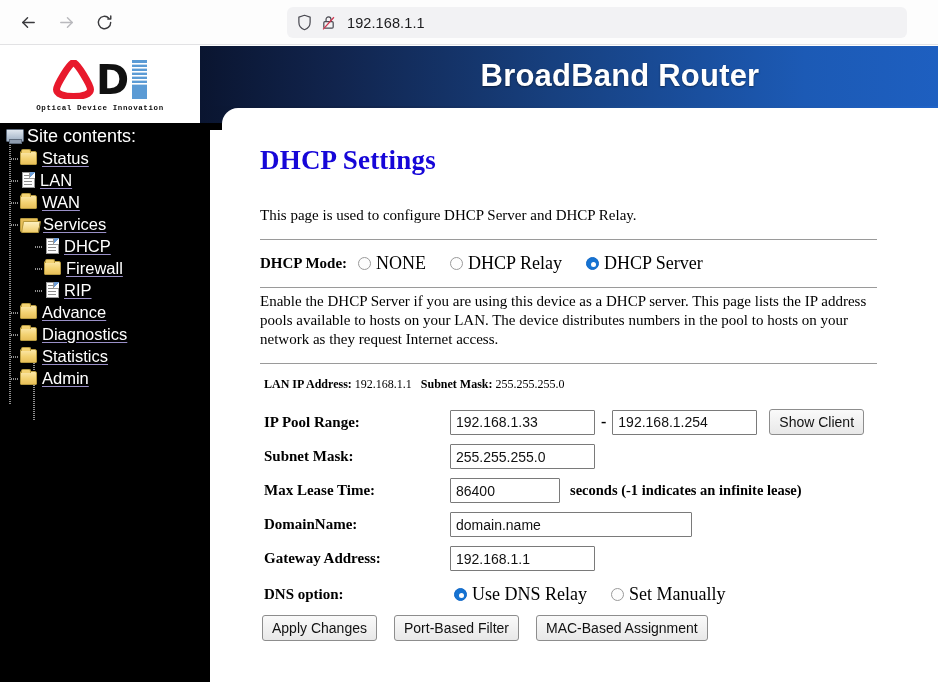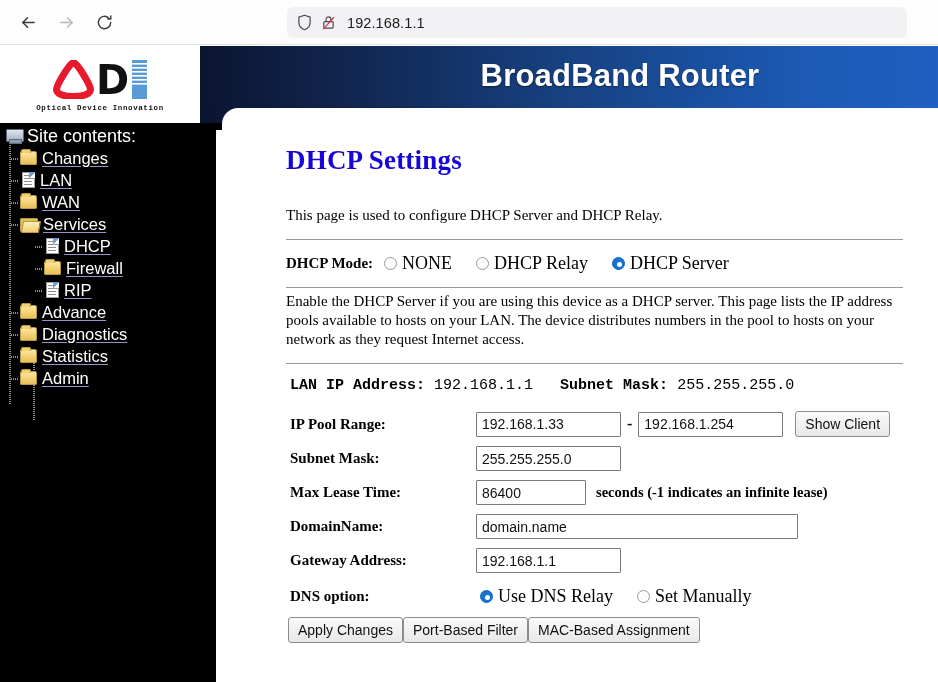--- a/index.html
+++ b/index.html
@@ -203,25 +203,24 @@
     border: 1px solid #5e6b7c; border-radius: 1px;
   }
   .ico-computer::after {
     content: ""; position: absolute; left: 4px; bottom: 0;
     width: 11px; height: 3px;
     background: #8e9cae; border: 1px solid #5e6b7c;
   }
 
   
   .content {
-    position: absolute; left: 216px; top: 84px;
+    position: absolute; left: 210px; top: 84px;
     width: 716px; height: 552px;
     background: #ffffff;
     overflow: hidden;
-    padding-left: 20px;
   }
   .inner { padding: 15px 26px 0 50px; }
 
   h1.title {
     font-family: "Liberation Serif", serif;
     font-weight: bold; font-size: 27px; color: #1606d8;
     margin: 0 0 30px 0; letter-spacing: .2px;
   }
   .para {
     font-family: "Liberation Serif", serif;
@@ -247,57 +246,57 @@
   .radio.checked {
     background: #1673d2; border-color: #1068c8;
   }
   .radio.checked::after {
     content: ""; position: absolute; left: 4px; top: 4px;
     width: 5px; height: 5px; border-radius: 50%; background: #ffffff;
   }
   .radio-txt { font-family: "Liberation Serif", serif; font-size: 18px; color: #000; }
 
   .lanline {
-    font-family: Liberation Mono, monospace; font-size: 15px;
+    font-family: Liberation Serif, serif; font-size: 12px;
     margin: 13px 0 17px 4px;
   }
   .lanline b { font-weight: bold; }
 
   .frow { display: flex; align-items: center; margin-bottom: 9px; }
   .flabel {
     font-family: "Liberation Serif", serif; font-weight: bold;
     font-size: 15px; color: #000;
     width: 190px; flex: 0 0 auto; padding-left: 4px;
   }
   .tinput {
     height: 25px; border: 1px solid #7a7a7a; background: #ffffff;
     font-family: "Liberation Sans", sans-serif; font-size: 14px;
     color: #111; padding: 0 5px; line-height: 23px;
     border-radius: 1px;
   }
   .w-ip { width: 145px; }
   .w-mask { width: 145px; }
   .w-lease { width: 110px; }
-  .w-domain { width: 322px; }
+  .w-domain { width: 242px; }
   .w-gw { width: 145px; }
   .dash { margin: 0 6px; font-weight: bold; font-family: "Liberation Serif", serif; }
   .hint {
     font-family: "Liberation Serif", serif; font-weight: bold;
     font-size: 14.5px; margin-left: 10px;
   }
   .btn {
     font-family: "Liberation Sans", sans-serif; font-size: 14px;
     color: #111; background: linear-gradient(to bottom, #fafafa, #e8e8e8);
     border: 1px solid #8d8d8d; border-radius: 3px;
     padding: 3px 9px; cursor: pointer; line-height: 18px;
   }
   .btn-showclient { margin-left: 12px; }
   .dns-row { display: flex; align-items: center; margin: 13px 0 10px 0; }
   .dns-opts { display: flex; align-items: flex-end; margin-left: 4px; }
-  .btnrow { display: flex; gap: 0; margin-top: 4px; padding-left: 2px; }
+  .btnrow { display: flex; gap: 17px; margin-top: 4px; padding-left: 2px; }
 </style>
 </head>
 <body>
 
 <div class="browser-bar">
   <div class="nav-btns">
     <div class="nav-btn" title="Back">
       <svg width="19" height="19" viewBox="0 0 20 20" fill="none" stroke="currentColor" stroke-width="1.5" stroke-linecap="round" stroke-linejoin="round">
         <path d="M16 10H4"></path>
           <path d="M9 5l-5 5 5 5"></path>
@@ -370,21 +369,21 @@
     <div class="tree-lines-2"></div>
 
     <div class="tree-root">
       <span class="ico ico-computer"></span>
       <span class="label">Site contents:</span>
     </div>
 
     <div class="tree-item lvl1">
       <span class="tick"></span>
       <span class="ico ico-folder"></span>
-      <span class="label">Changes</span>
+      <span class="label">Status</span>
     </div>
     <div class="tree-item lvl1">
       <span class="tick"></span>
       <span class="ico ico-page"></span>
       <span class="label">LAN</span>
     </div>
     <div class="tree-item lvl1">
       <span class="tick"></span>
       <span class="ico ico-folder"></span>
       <span class="label">WAN</span>

